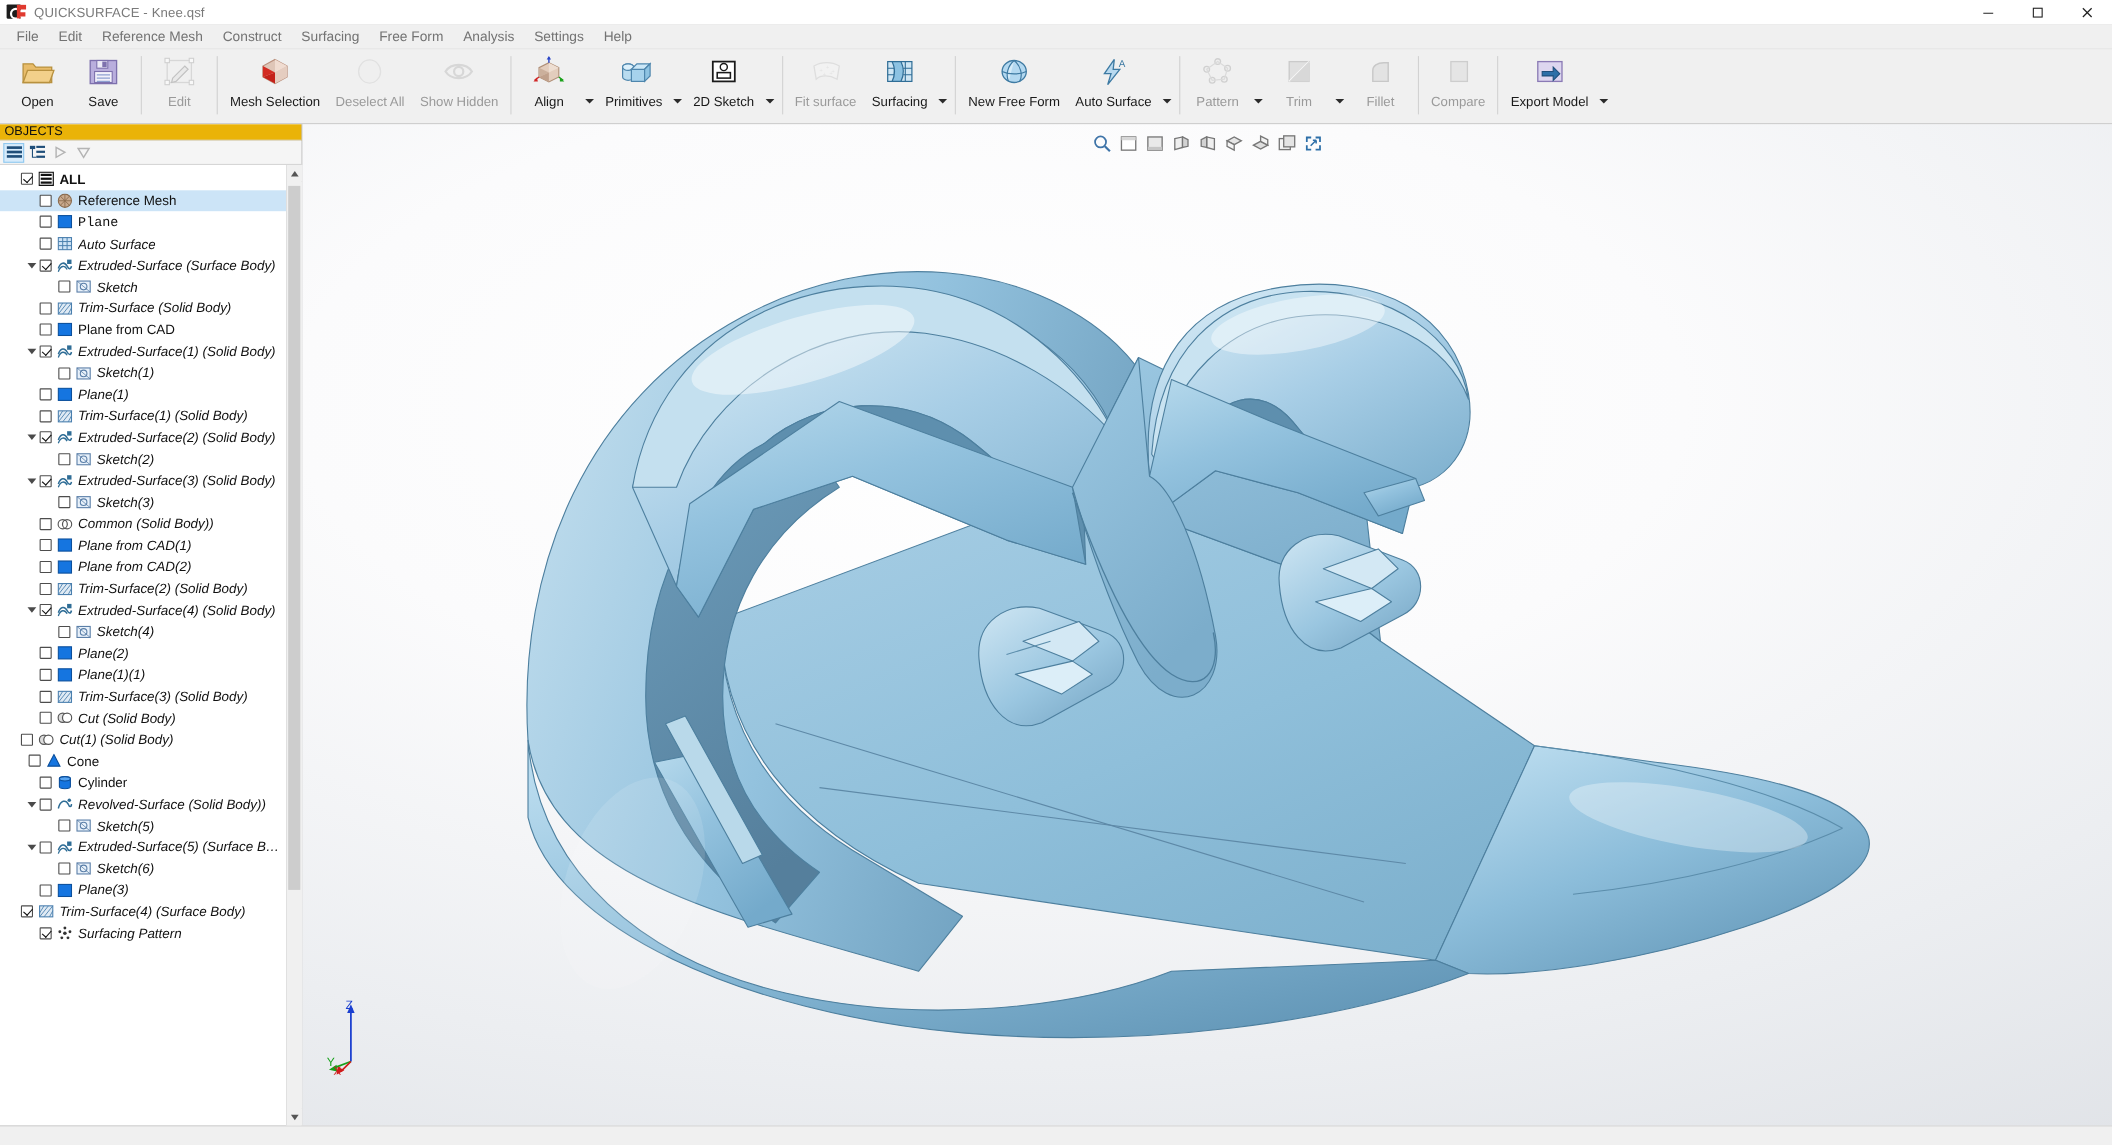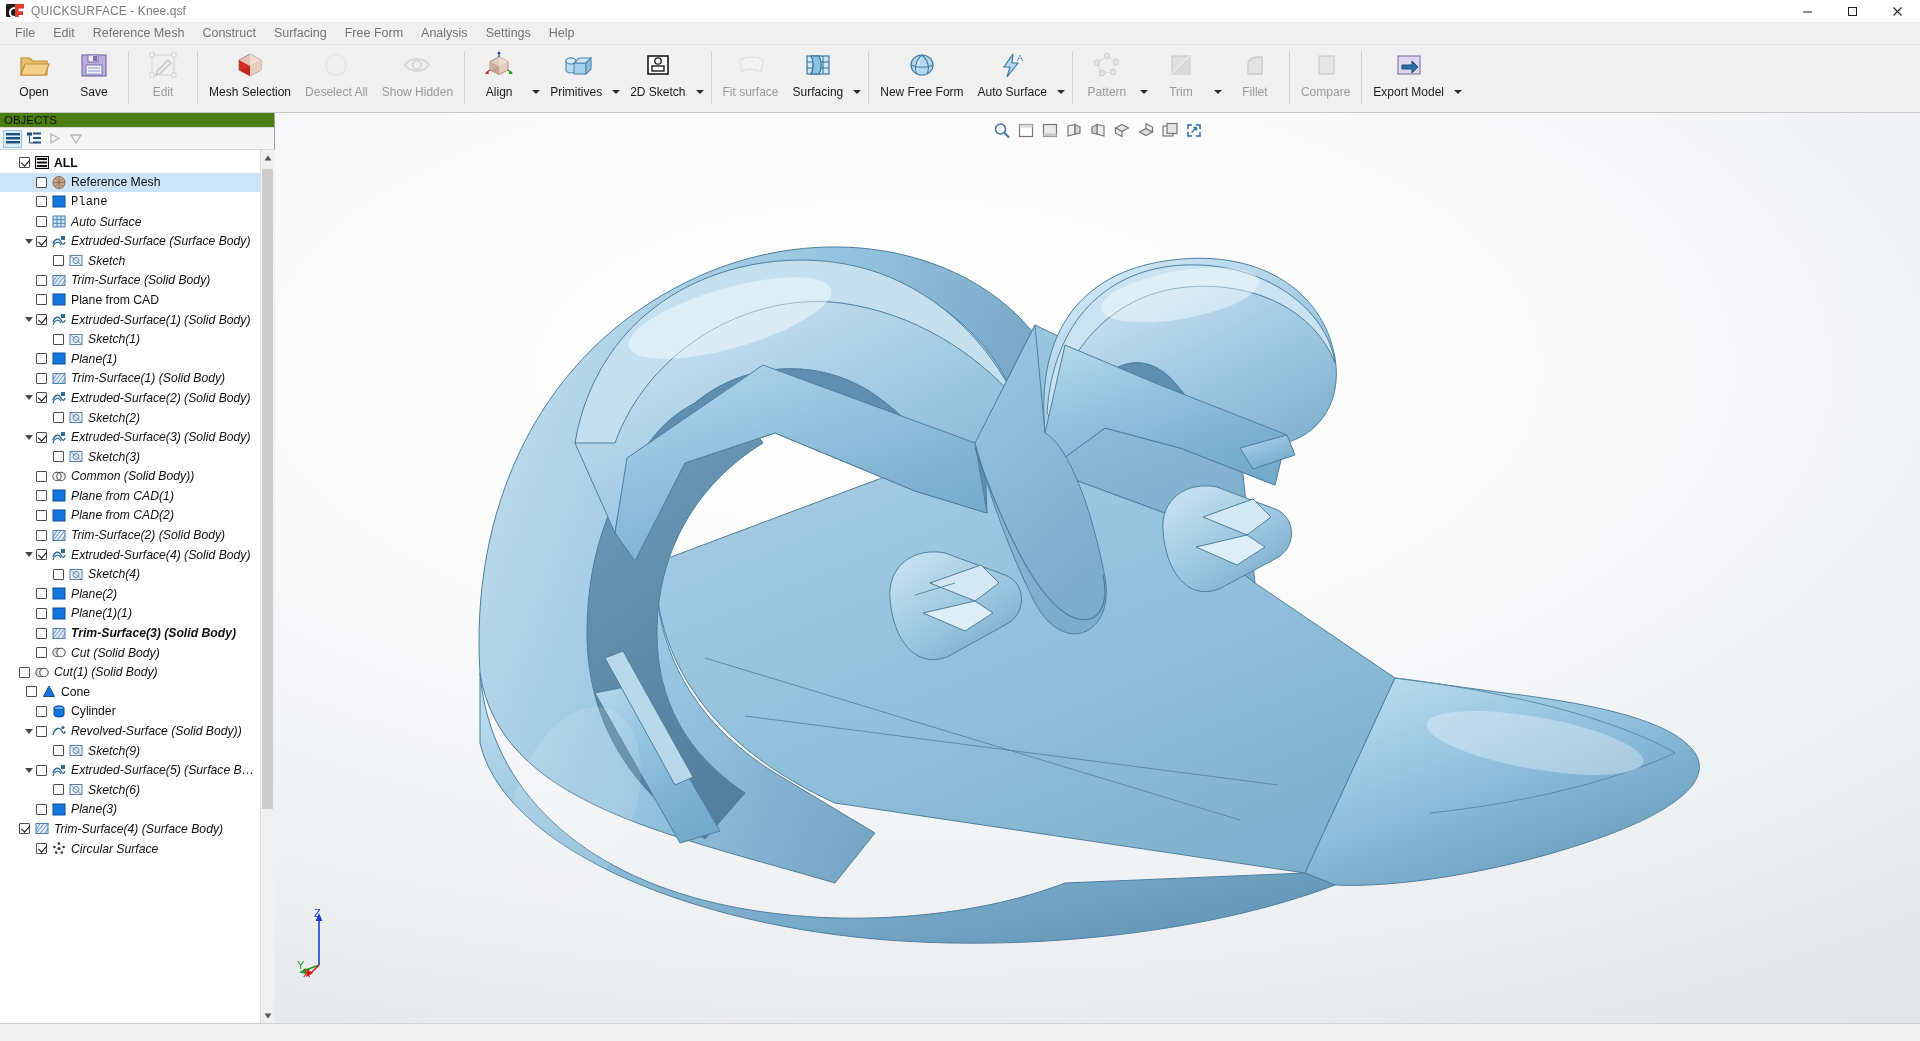--- a/index.html
+++ b/index.html
@@ -96,21 +96,21 @@
   .body { flex: 1; display: flex; min-height: 0; }
 
   
   .leftpanel {
     width: 275px; min-width: 275px;
     background: #ffffff;
     display: flex; flex-direction: column;
     border-right: 1px solid #a0a0a0;
   }
   .objhdr {
-    height: 15px; min-height: 15px; background: #4d7c0f;
+    height: 15px; min-height: 15px; background: #eab308;
     font-size: 11.5px; color: #111; display: flex; align-items: center;
     padding-left: 4px; border-bottom: 1px solid #d6d6d6;
   }
   .treetools {
     height: 22px; min-height: 22px; background: #f5f5f5;
     display: flex; align-items: center; padding: 0 3px; gap: 2px;
     border-bottom: 1px solid #d6d6d6;
   }
   .ttbtn {
     width: 19px; height: 18px; display: flex; align-items: center; justify-content: center;
@@ -809,21 +809,21 @@
             <div class="row italic" style="padding-left: 21px;">
               <div class="twisty"></div>
               <div class="cbx"></div>
               <div class="oic">
                 <svg width="14" height="13" viewBox="0 0 14 13">
                   <rect x="1" y="1" width="12" height="11" fill="#1575e0" stroke="#0b4f9c" stroke-width="1"></rect>
                 </svg>
               </div>
               <div class="nm">Plane(1)(1)</div>
             </div>
-            <div class="row italic" style="padding-left: 21px; font-weight: bold;">
+            <div class="row italic" style="padding-left: 21px;">
               <div class="twisty"></div>
               <div class="cbx"></div>
               <div class="oic">
                 <svg width="14" height="13" viewBox="0 0 14 13">
                   <rect x="1" y="1.5" width="12" height="10" fill="#dfeaf4" stroke="#4a7fae" stroke-width="1"></rect>
                   <path d="M1 8 L5 1.5 M1 11.5 L9 1.5 M5 11.5 L13 1.5 M10 11.5 L13 6" stroke="#4a7fae" stroke-width="0.8"></path>
                 </svg>
               </div>
               <div class="nm">Trim-Surface(3) (Solid Body)</div>
             </div>
@@ -886,21 +886,21 @@
             <div class="row italic" style="padding-left: 38px;">
               <div class="twisty"></div>
               <div class="cbx"></div>
               <div class="oic">
                 <svg width="14" height="13" viewBox="0 0 14 13">
                   <rect x="1" y="1.5" width="12" height="10" fill="#e8f1fa" stroke="#5b7fa8" stroke-width="1"></rect>
                   <circle cx="7" cy="6.5" r="3" fill="none" stroke="#5b7fa8" stroke-width="1"></circle>
                   <path d="M1 1.5 L13 11.5" stroke="#5b7fa8" stroke-width="0.7"></path>
                 </svg>
               </div>
-              <div class="nm">Sketch(9)</div>
+              <div class="nm">Sketch(5)</div>
             </div>
             <div class="row italic" style="padding-left: 21px;">
               <div class="twisty">
                 <i></i>
               </div>
               <div class="cbx"></div>
               <div class="oic">
                 <svg width="14" height="13" viewBox="0 0 14 13">
                   <path d="M1 9 C3 3, 7 3, 9 7 C10.5 10, 12.5 10, 13 7" fill="none" stroke="#2f6d96" stroke-width="1.4"></path>
                   <path d="M1 12 C3 6, 7 6, 9 10" fill="none" stroke="#2f6d96" stroke-width="1.2"></path>
@@ -948,21 +948,21 @@
               <div class="oic">
                 <svg width="14" height="13" viewBox="0 0 14 13">
                   <circle cx="7" cy="6.5" r="1.6" fill="#333"></circle>
                   <circle cx="7" cy="1.6" r="1.3" fill="#333"></circle>
                   <circle cx="11.6" cy="5" r="1.3" fill="#333"></circle>
                   <circle cx="9.8" cy="10.6" r="1.3" fill="#333"></circle>
                   <circle cx="4.2" cy="10.6" r="1.3" fill="#333"></circle>
                   <circle cx="2.4" cy="5" r="1.3" fill="#333"></circle>
                 </svg>
               </div>
-              <div class="nm">Circular Surface</div>
+              <div class="nm">Surfacing Pattern</div>
             </div>
           </div>
         <div class="vscroll">
           <div class="vsarrow">
             <svg width="8" height="8" viewBox="0 0 8 8">
                 <polygon points="4,1.5 7.5,6.5 0.5,6.5" fill="#555"></polygon>
               </svg>
           </div>
           <div class="vstrack">
             <div class="vsthumb" style="top:4px;height:640px;"></div>

